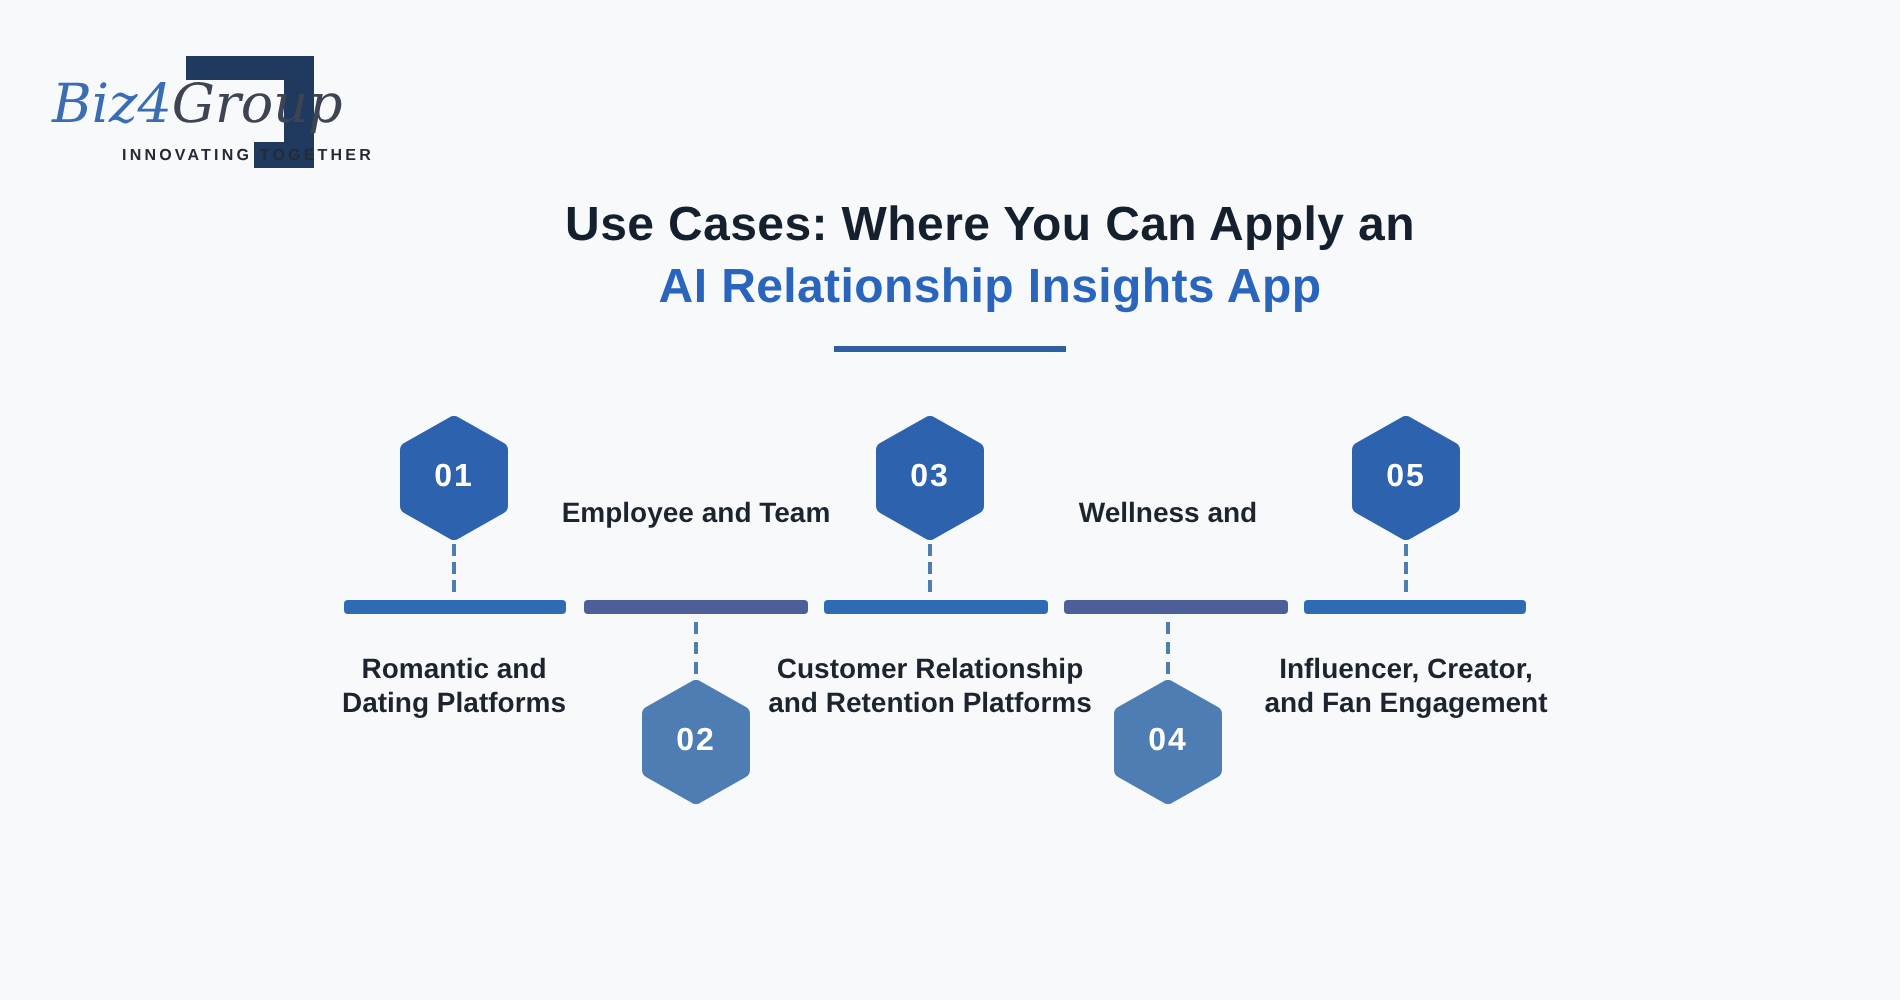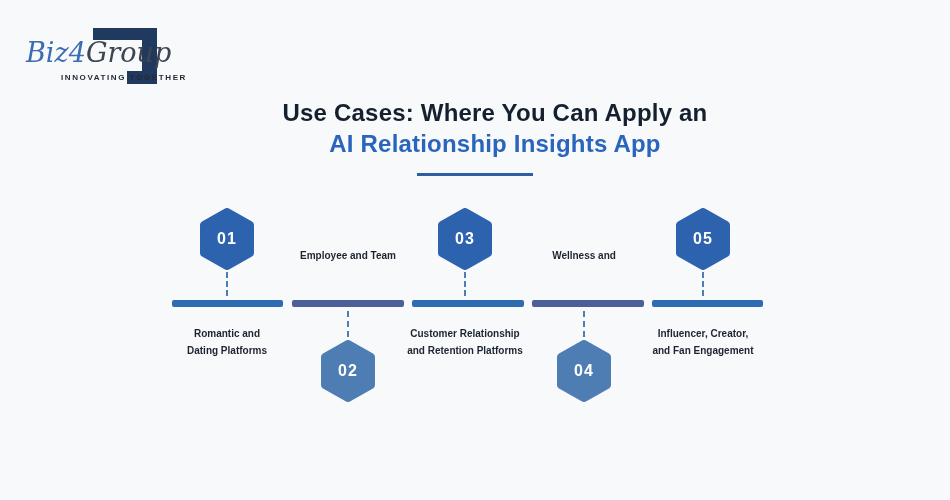--- a/index.html
+++ b/index.html
@@ -54,21 +54,21 @@
 
   .hex { position: absolute; width: 56px; height: 62px;
          display: flex; align-items: center; justify-content: center; }
   .hex svg { position: absolute; left: 0; top: 0; width: 100%; height: 100%; }
   .hex-dark  polygon { fill: #2d63ae; stroke: #2d63ae; }
   .hex-light polygon { fill: #4d7db2; stroke: #4d7db2; }
   .hex .num { position: relative; z-index: 1; color: #ffffff;
               font-size: 16px; font-weight: 600; letter-spacing: 1px; }
 
   .tl-label { position: absolute; width: 180px; text-align: center;
-              font-size: 10px; line-height: 16.5px; font-weight: 600;
+              font-size: 14px; line-height: 16.5px; font-weight: 600;
               color: #1c2430; }
 </style>
 </head>
 <body>
 
 <div class="canvas">
 
   <div class="logo">
     <div class="logo-bar top"></div>
     <div class="logo-bar right"></div>

